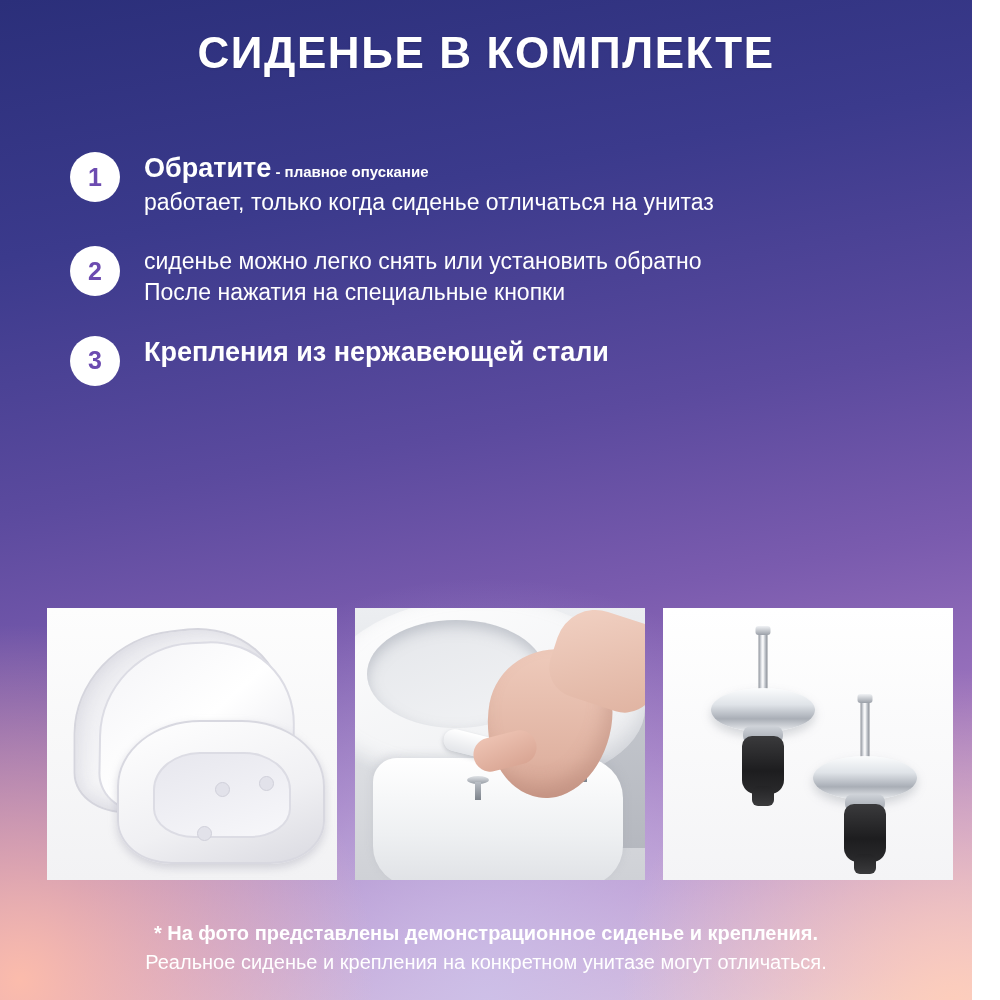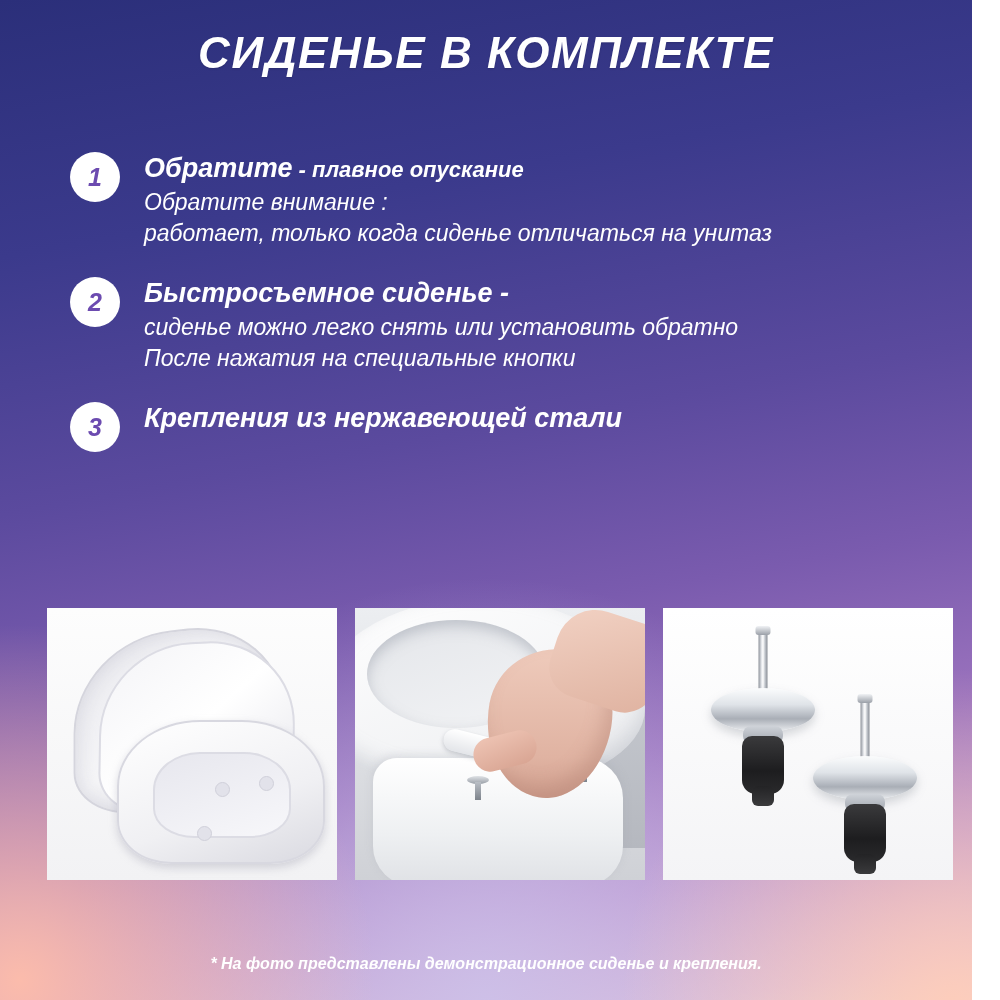--- a/index.html
+++ b/index.html
@@ -10,21 +10,20 @@
   }
   .poster {
     position: relative;
     width: 972px; height: 1000px;
     background:
       radial-gradient(circle at 2% 98%, rgba(255,190,170,0.95) 0%, rgba(255,190,170,0.0) 26%),
       radial-gradient(circle at 98% 100%, rgba(255,205,185,0.9) 0%, rgba(255,205,185,0.0) 24%),
       radial-gradient(circle at 50% 100%, rgba(205,195,235,0.85) 0%, rgba(205,195,235,0.0) 38%),
       linear-gradient(170deg, #2b2f7a 0%, #3b3a8c 22%, #5b4a9e 44%, #7a5bae 60%, #9a72bd 74%, #bb93cd 86%, #d9b7d6 96%, #e7cfd3 100%);
     color: #ffffff;
-    font-style: italic;
   }
 
   .title {
     position: absolute;
     top: 28px; left: 0; right: 0;
     text-align: center;
     font-size: 44px;
     font-weight: bold;
     letter-spacing: 1.6px;
     text-transform: uppercase;
@@ -57,21 +56,21 @@
   }
   .lines { padding-top: 2px; }
   .headline {
     font-size: 27px;
     font-weight: bold;
     line-height: 1.2;
     margin-bottom: 3px;
     white-space: nowrap;
   }
   .headline .tail {
-    font-size: 22px;
+    font-size: 15px;
     font-weight: bold;
   }
   .sub {
     font-size: 23px;
     line-height: 1.34;
     white-space: nowrap;
   }
   .item-3 .headline { font-size: 27px; }
 
   .photos {
@@ -255,52 +254,48 @@
   .f2 { left: 142px; top: 92px; width: 120px; height: 200px; }
   .f2 .disc { top: 56px; }
   .f2 .collar { top: 94px; }
   .f2 .rubber { top: 104px; }
 
   .footnote {
     position: absolute;
     left: 0; right: 0; bottom: 24px;
     text-align: center;
     color: #ffffff;
-    font-size: 16px;
+    font-size: 20px;
     line-height: 1.42;
   }
   .footnote .l1 { font-weight: bold; }
   .footnote .l2 { font-weight: normal; }
 </style>
 </head>
 <body>
 
 <div class="poster">
 
   <div class="title">СИДЕНЬЕ В КОМПЛЕКТЕ</div>
 
   <div class="items">
 
     <div class="item item-1">
       <div class="badge">1</div>
       <div class="lines">
         <div class="headline">
           <span>Обратите</span><span class="tail"> - плавное опускание</span>
         </div>
-        <div class="sub">Обратите внимание :</div>
         <div class="sub">работает, только когда сиденье отличаться на унитаз</div>
       </div>
     </div>
 
     <div class="item item-2">
       <div class="badge">2</div>
       <div class="lines">
-        <div class="headline">
-          <span>Быстросъемное сиденье -</span>
-        </div>
         <div class="sub">сиденье можно легко снять или установить обратно</div>
         <div class="sub">После нажатия на специальные кнопки</div>
       </div>
     </div>
 
     <div class="item item-3">
       <div class="badge">3</div>
       <div class="lines">
         <div class="headline">
           <span>Крепления из нержавеющей стали</span>
@@ -356,15 +351,16 @@
         <div class="disc"></div>
         <div class="collar"></div>
         <div class="rubber"></div>
       </div>
     </div>
 
   </div>
 
   <div class="footnote">
     <div class="l1">* На фото представлены демонстрационное сиденье и крепления.</div>
+    <div class="l2">Реальное сиденье и крепления на конкретном унитазе могут отличаться.</div>
   </div>
 
 </div>
 
 </body></html>

